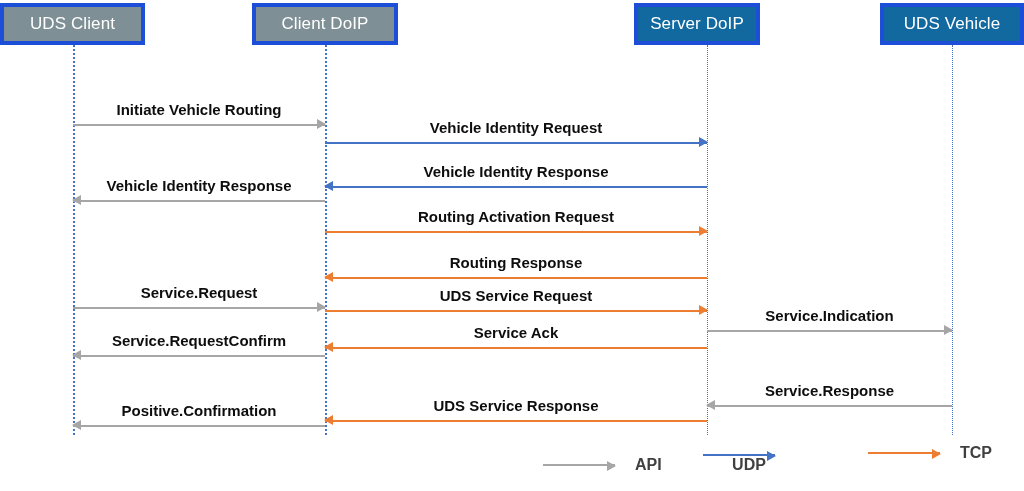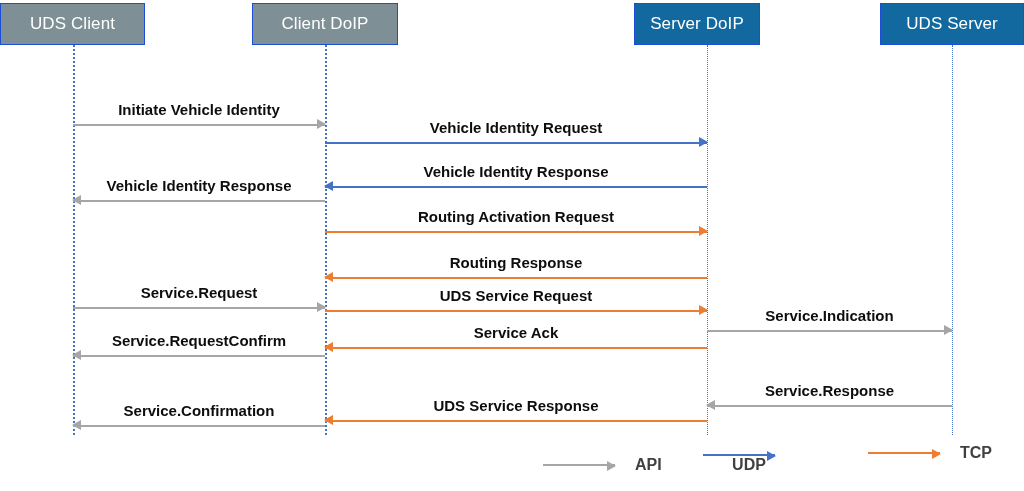--- a/index.html
+++ b/index.html
@@ -17,21 +17,21 @@
     height: 491px;
     background: #ffffff;
     overflow: hidden;
   }
   
   .actor-box {
     position: absolute;
     top: 3px;
     height: 42px;
     box-sizing: border-box;
-    border: 1px solid #1d4ed8;
+    border: 4px solid #1d4ed8;
     display: flex;
     align-items: center;
     justify-content: center;
     color: #ffffff;
     font-size: 17px;
     font-family: "Liberation Sans", sans-serif;
     letter-spacing: 0.1px;
     white-space: nowrap;
   }
   .actor-box.gray  { background: #7e8f96; }
@@ -154,32 +154,32 @@
   <div class="actor-box gray" style="left:0px;width:145px;">
     <span class="actor-label">UDS Client</span>
   </div>
   <div class="actor-box gray" style="left:252px;width:146px;align-items:center;">
     <span class="actor-label">Client DoIP</span>
   </div>
   <div class="actor-box blue" style="left:634px;width:126px;">
     <span class="actor-label">Server DoIP</span>
   </div>
   <div class="actor-box blue" style="left:880px;width:144px;">
-    <span class="actor-label">UDS Server</span>
+    <span class="actor-label">UDS Vehicle</span>
   </div>
 
   <div class="lifeline" style="left:73px;"></div>
   <div class="lifeline" style="left:325px;"></div>
   <div class="lifeline thin" style="left:707px;"></div>
   <div class="lifeline thin" style="left:952px;"></div>
 
   <div class="msg api right" style="left:73px;width:252px;top:124px;">
     <div class="line"></div>
     <div class="head"></div>
-    <div class="caption">Initiate Vehicle Identity</div>
+    <div class="caption">Initiate Vehicle Routing</div>
   </div>
 
   <div class="msg udp right" style="left:325px;width:382px;top:142px;">
     <div class="line"></div>
     <div class="head"></div>
     <div class="caption">Vehicle Identity Request</div>
   </div>
 
   <div class="msg udp left" style="left:325px;width:382px;top:186px;">
     <div class="line"></div>
@@ -243,21 +243,21 @@
 
   <div class="msg tcp left" style="left:325px;width:382px;top:420px;">
     <div class="line"></div>
     <div class="head"></div>
     <div class="caption">UDS Service Response</div>
   </div>
 
   <div class="msg api left" style="left:73px;width:252px;top:425px;">
     <div class="line"></div>
     <div class="head"></div>
-    <div class="caption">Service.Confirmation</div>
+    <div class="caption">Positive.Confirmation</div>
   </div>
 
   <div class="legend-item" style="left:543px;top:454px;">
     <span class="legend-arrow api"></span>
     <span class="legend-text">API</span>
   </div>
   <div class="legend-item" style="left:703px;top:454px;flex-direction:column;">
     <span class="legend-arrow udp"></span>
     <span class="legend-text">UDP</span>
   </div>

